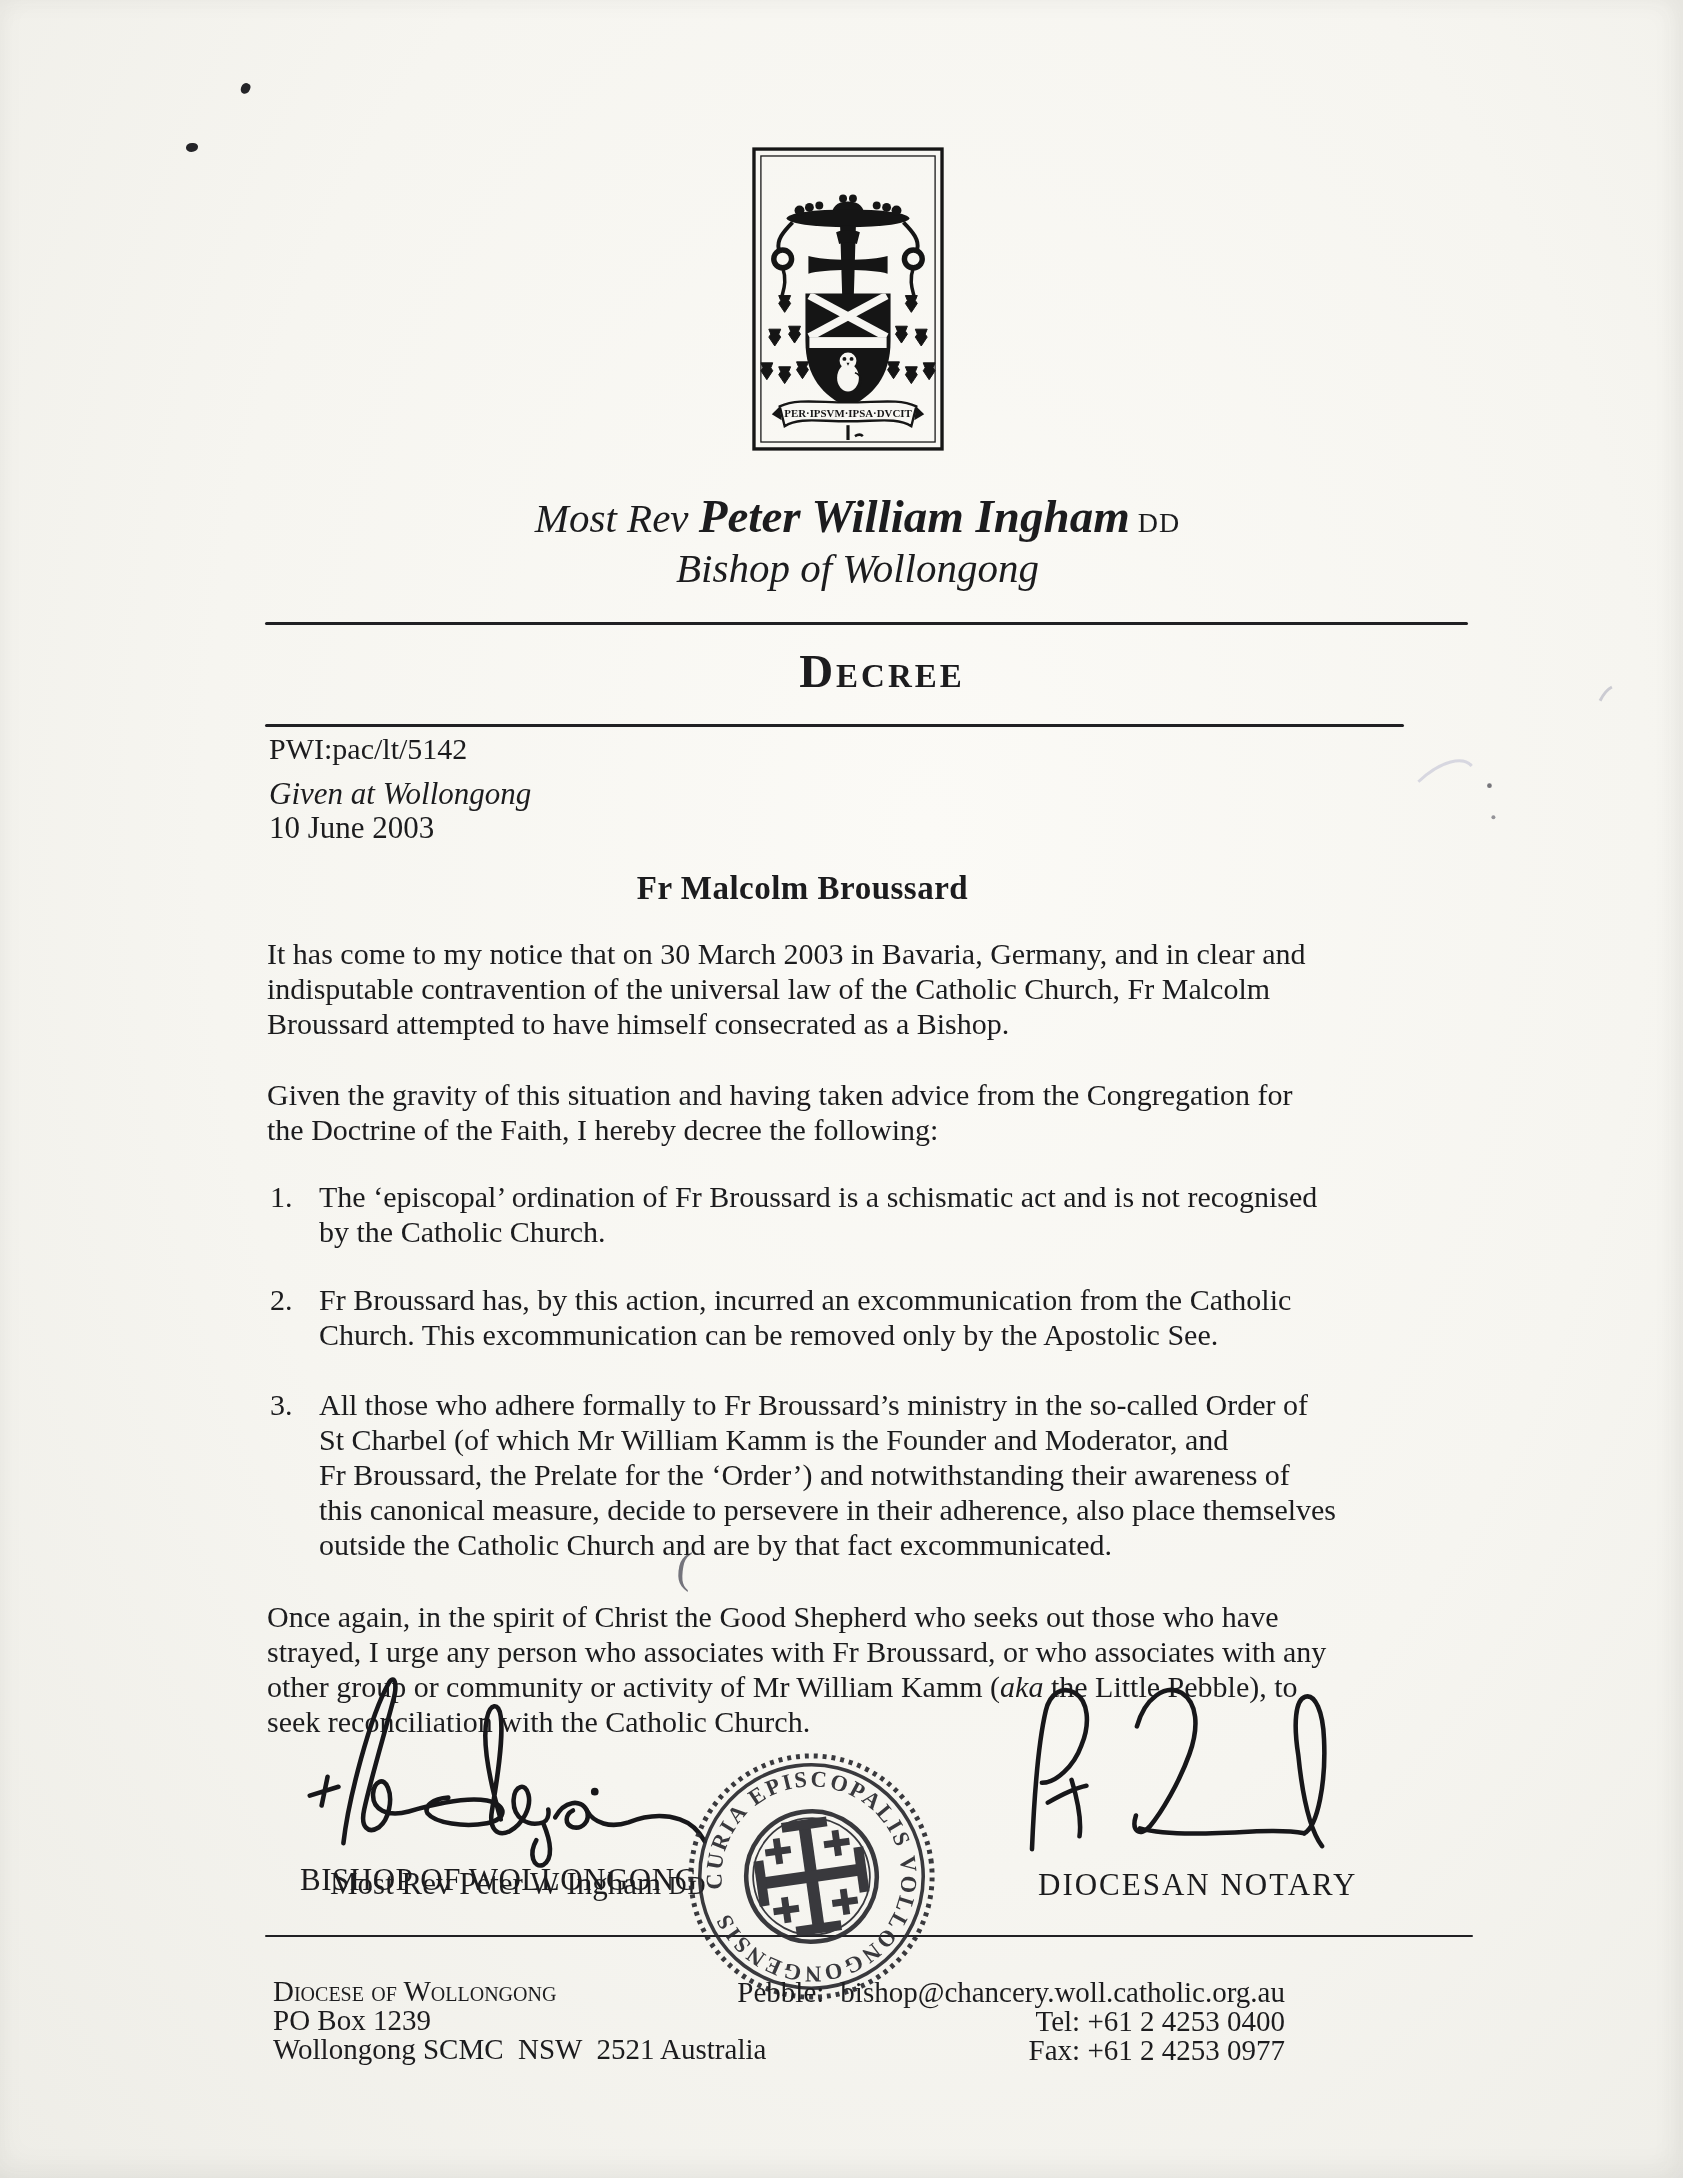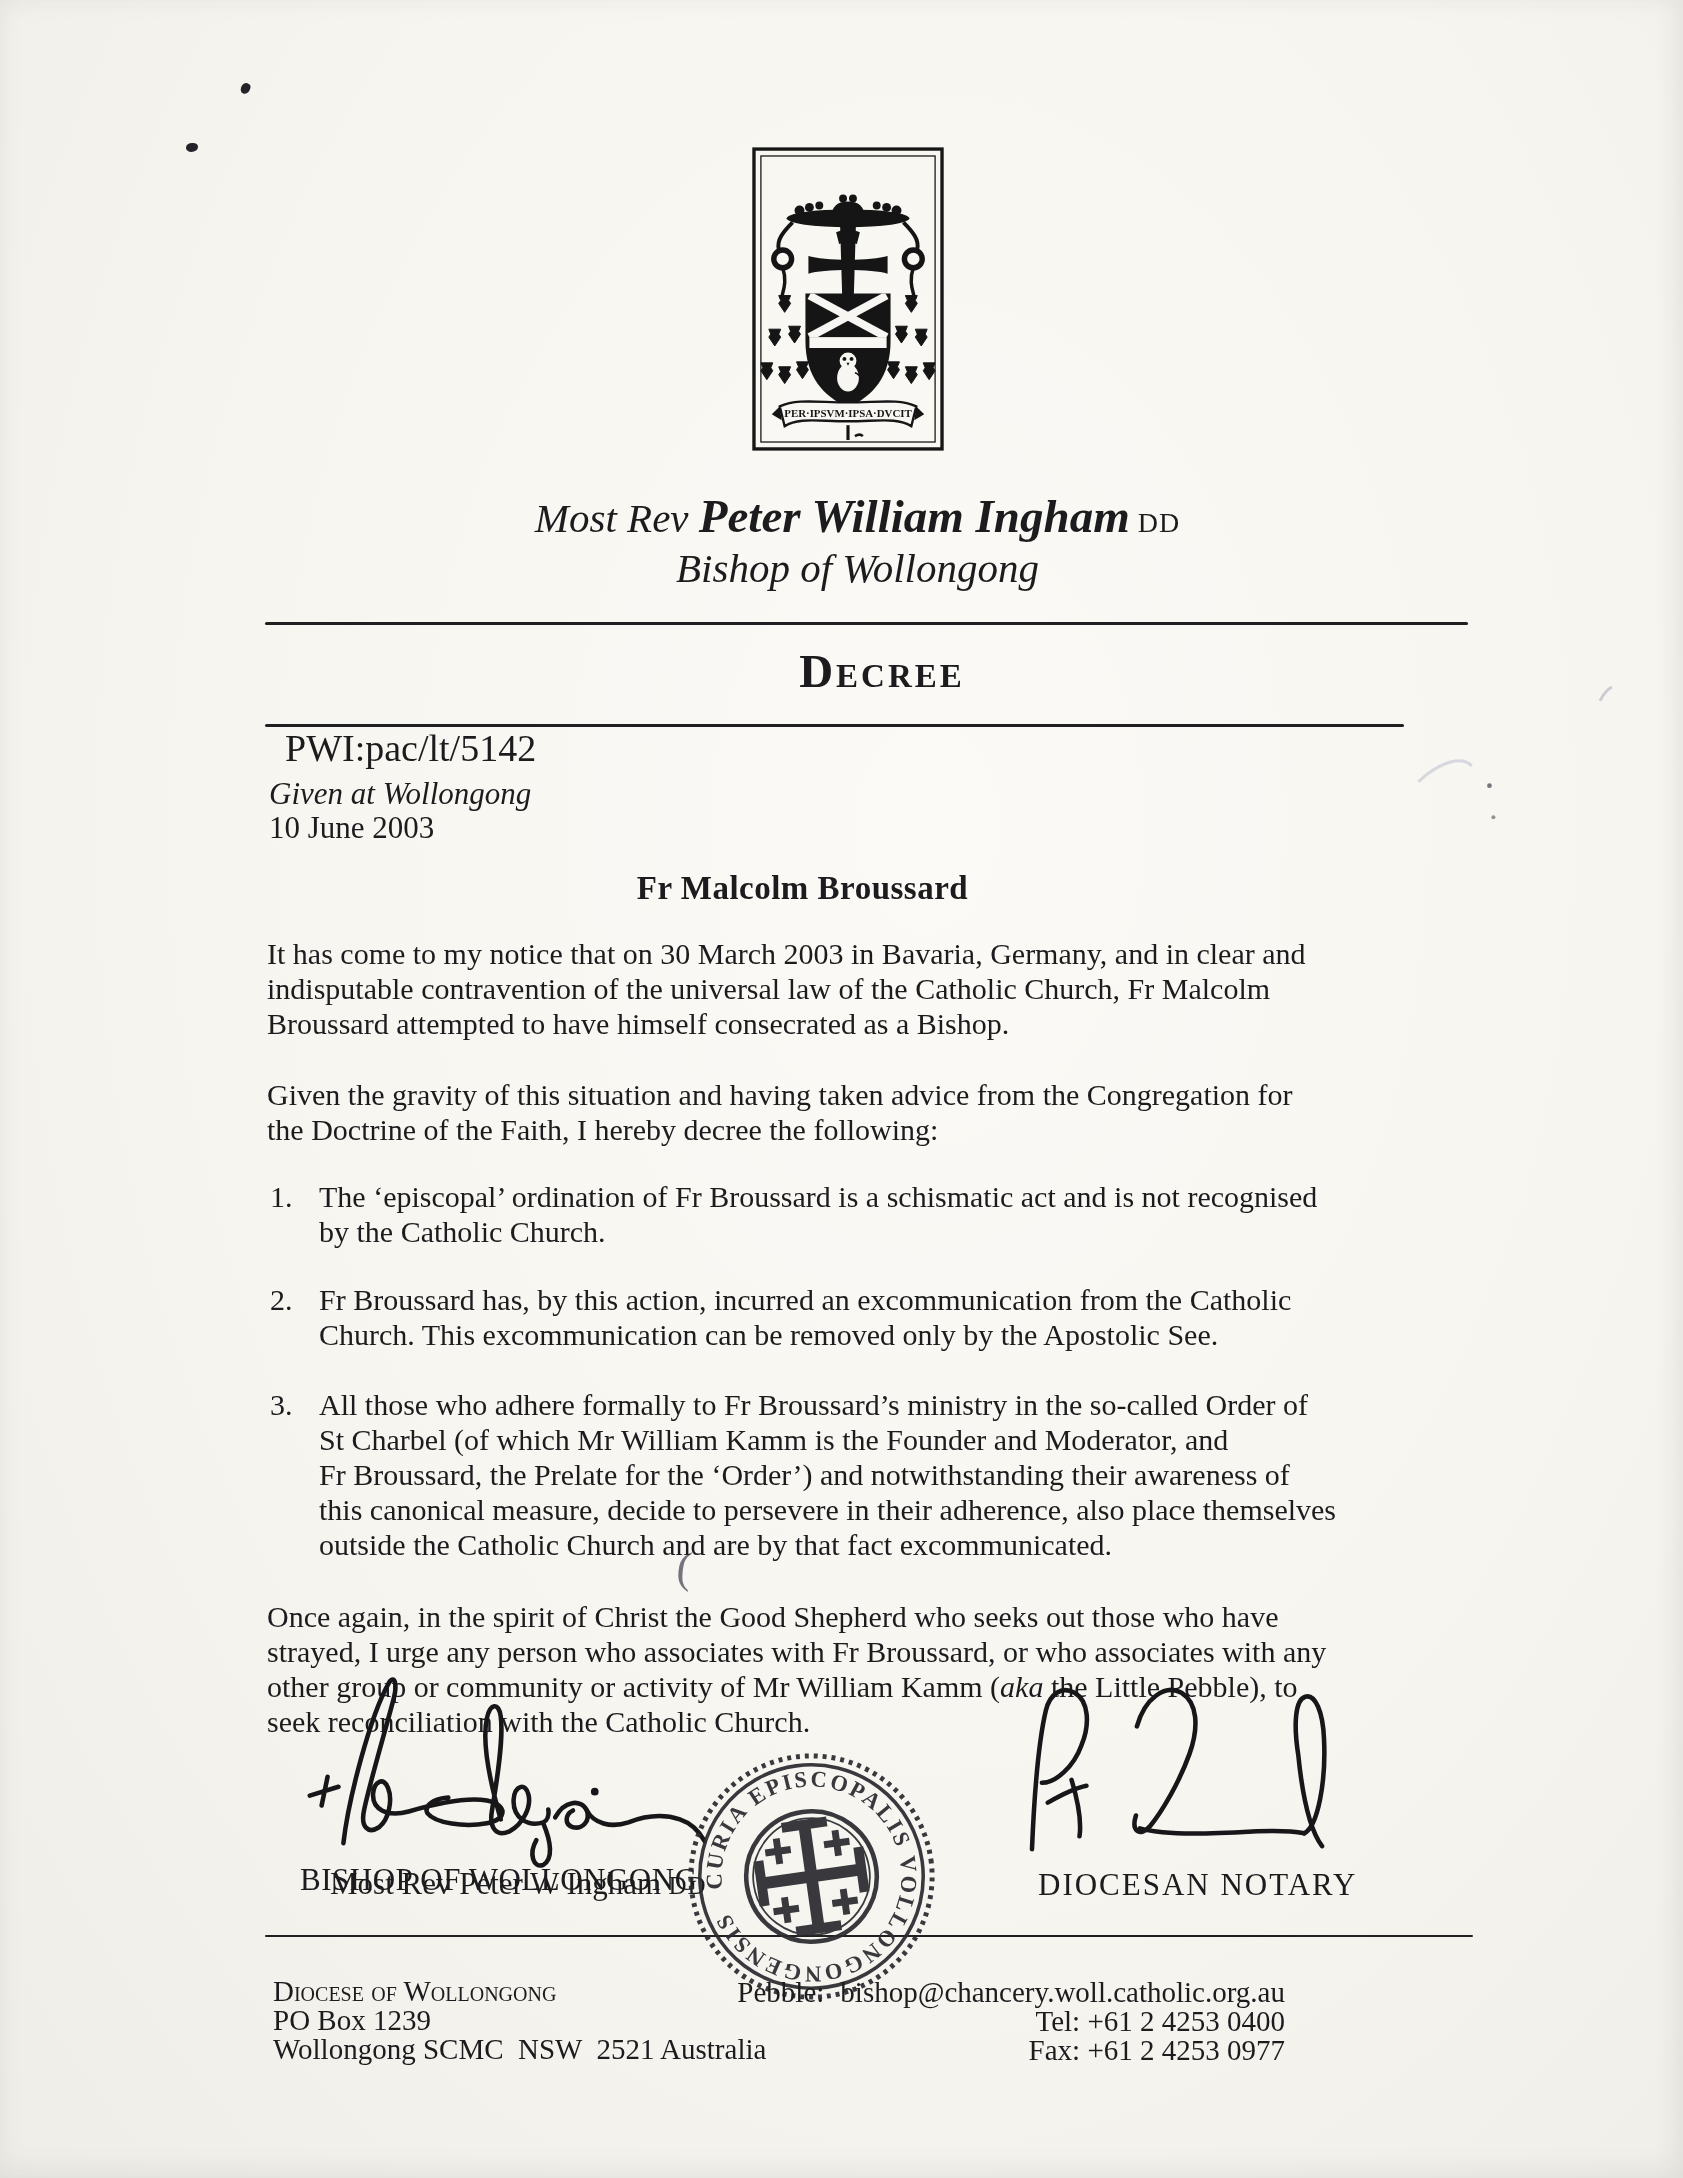--- a/index.html
+++ b/index.html
@@ -12,21 +12,21 @@
   .abs{position:absolute;}
   .ln{white-space:pre;font-size:30px;line-height:35px;}
   .rule{position:absolute;height:3px;background:#202023;border-radius:2px;}
   .center{text-align:center;}
   
   .lh-name{font-size:41px;font-style:italic;}
   .lh-name b{font-size:47px;font-weight:bold;}
   .lh-dd{font-size:28px;font-style:normal;letter-spacing:1px;}
   .lh-sub{font-size:41px;font-style:italic;}
   .decree-h{font-variant:small-caps;font-weight:bold;font-size:47px;letter-spacing:3px;}
-  .ref{font-size:38px;margin-left:16px;}
+  .ref{font-size:30px;}
   .place{font-size:31px;font-style:italic;}
   .date{font-size:31px;}
   .addr-h{font-size:33px;font-weight:bold;letter-spacing:0.5px;}
   .item{display:flex;}
   .item .num{width:49px;flex:0 0 49px;}
   .closing-aka{font-style:italic;}
   .sig-name{font-size:31px;}
   .sig-dd{font-size:25px;letter-spacing:1px;}
   .sig-title{font-size:31px;letter-spacing:0.5px;}
   .notary-title{font-size:31px;letter-spacing:2px;}

